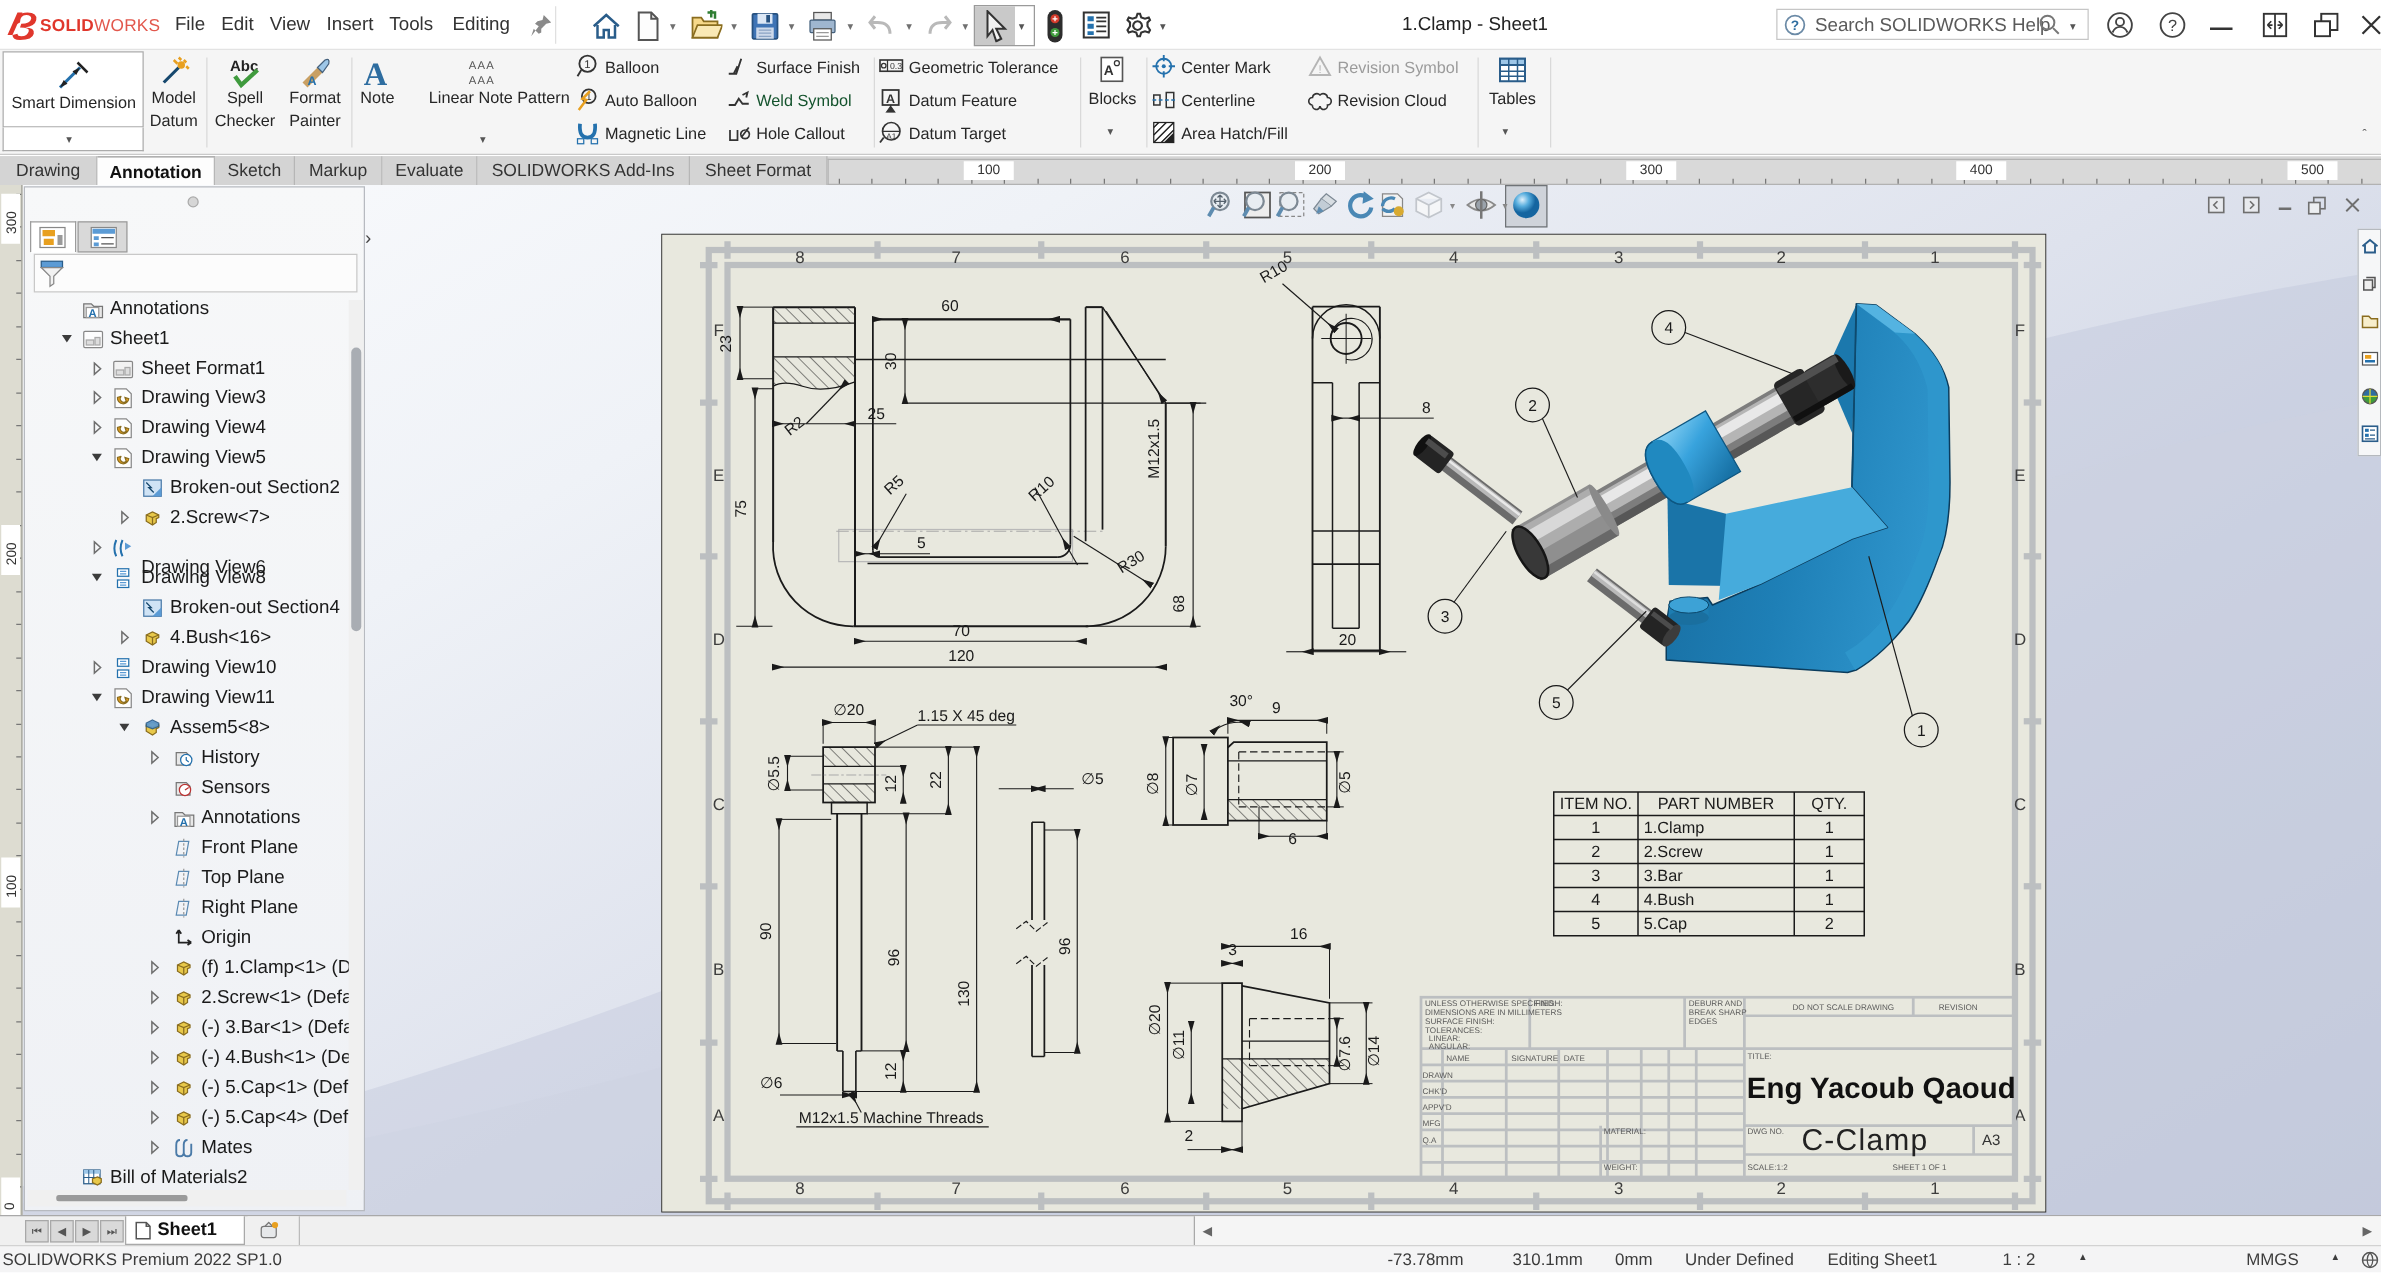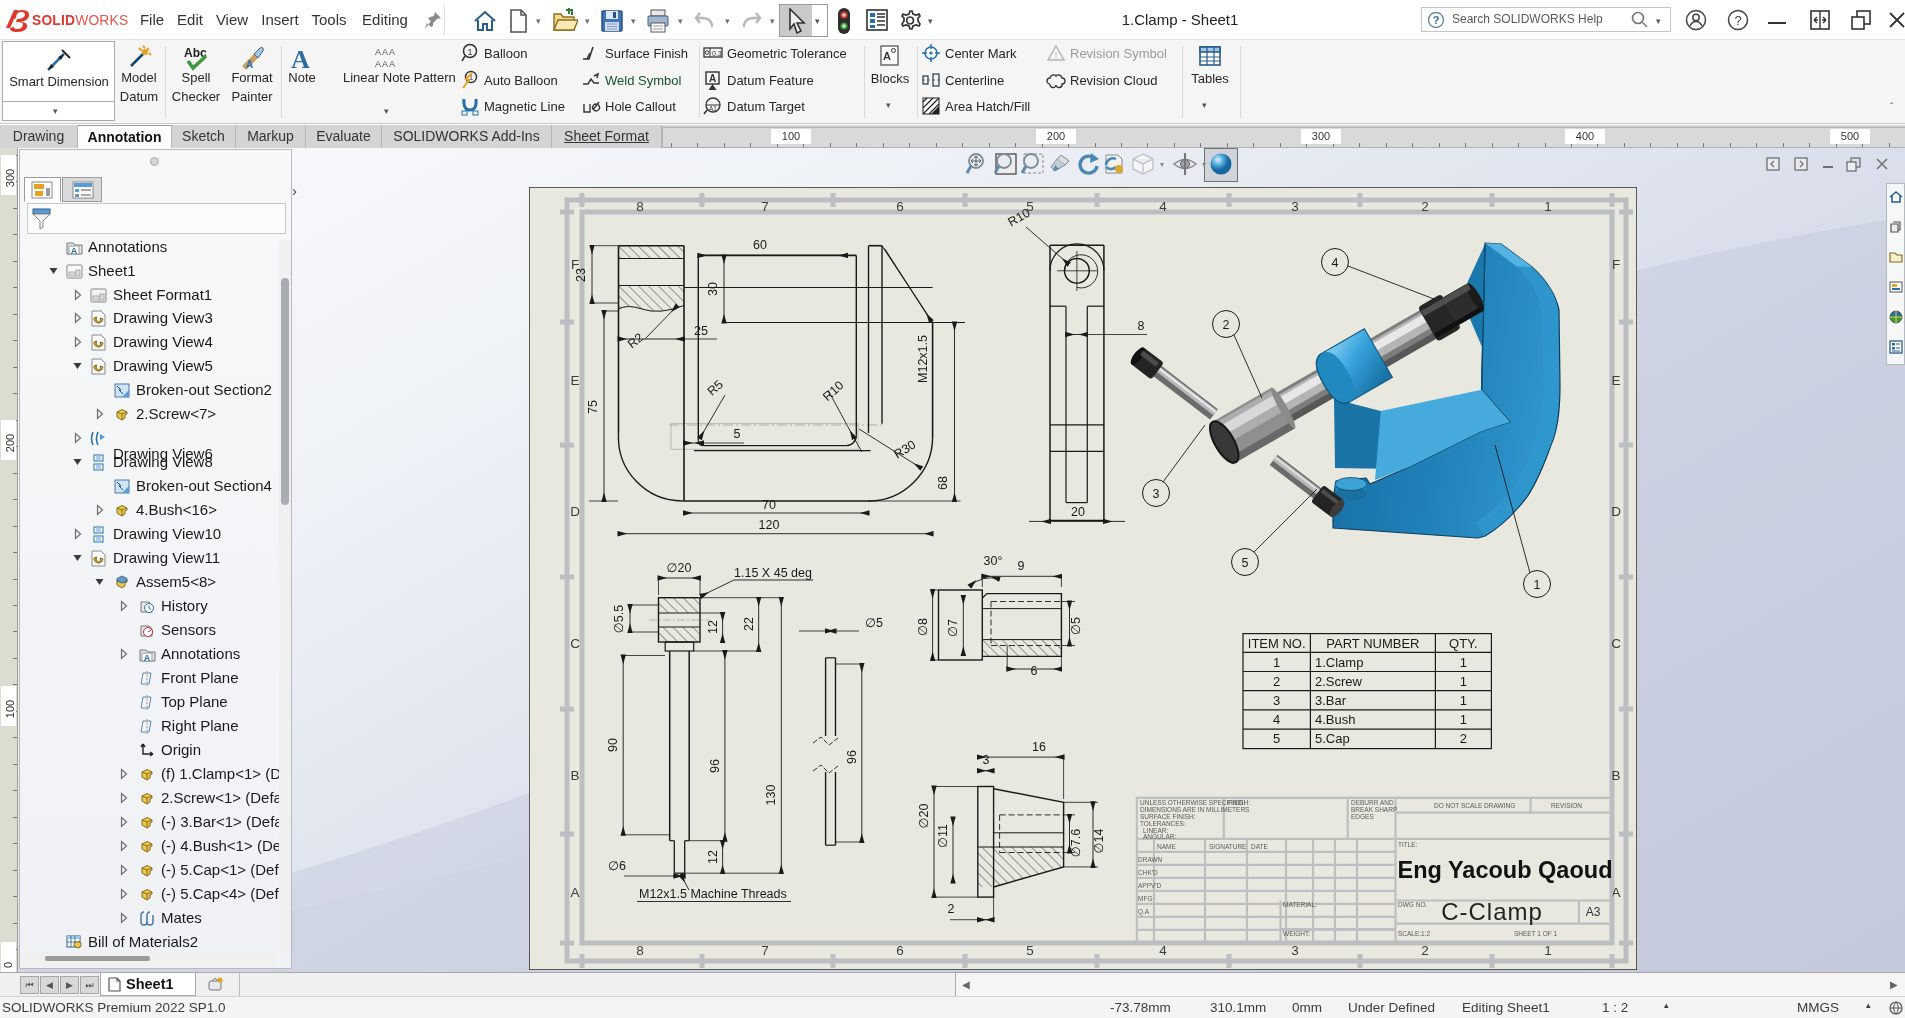--- a/index.html
+++ b/index.html
@@ -104,21 +104,21 @@
 <svg class="abs" style="left:898px;top:8px" width="24" height="24" viewBox="0 0 24 24">
       <path d="M12 3 L14 3 L15 6 L18 7 L21 6 L22 8 L20 10 L20 13 L22 16 L21 18 L18 17 L15 18 L14 21 L12 21 L11 18 L8 17 L5 18 L4 16 L6 13 L6 10 L4 8 L5 6 L8 7 L11 6 Z M12 9 A3.5 3.5 0 1 0 12.1 9 Z" fill="none" stroke="#333" stroke-width="1.7"></path>
     </svg>
 <div class="abs" style="left:928px;top:16px;font-size:9px;color:#555">▾</div>
 <div class="abs" style="left:1060px;top:11px;width:240px;text-align:center;font-size:15px;color:#222">1.Clamp - Sheet1</div>
 <div class="abs" style="left:1421px;top:7px;width:250px;height:25px;border:1px solid #c6c6c6;background:#fff"></div>
 <svg class="abs" style="left:1427px;top:11px" width="18" height="18" viewBox="0 0 18 18">
       <circle cx="9" cy="9" r="7.5" fill="none" stroke="#6b8aa6" stroke-width="1.4"></circle>
       <text x="9" y="13" font-size="11" text-anchor="middle" fill="#2e6da0" font-weight="bold">?</text>
     </svg>
-<div class="abs" style="left:1452px;top:12px;font-size:12px;color:#5a5a5a">Search SOLIDWORKS Help</div>
+<div class="abs" style="left:1452px;top:12px;font-size:15px;color:#5a5a5a">Search SOLIDWORKS Help</div>
 <svg class="abs" style="left:1630px;top:10px" width="20" height="20" viewBox="0 0 20 20">
       <circle cx="8" cy="8" r="5.5" fill="none" stroke="#777" stroke-width="1.6"></circle>
       <path d="M12.5 12.5 L17 17" stroke="#777" stroke-width="1.6"></path>
     </svg>
 <div class="abs" style="left:1656px;top:16px;font-size:9px;color:#555">▾</div>
 <svg class="abs" style="left:1685px;top:9px" width="22" height="22" viewBox="0 0 22 22">
       <circle cx="11" cy="11" r="9.5" fill="none" stroke="#444" stroke-width="1.5"></circle>
       <circle cx="11" cy="8.5" r="3.2" fill="none" stroke="#444" stroke-width="1.5"></circle>
       <path d="M5 17 Q7 12.5 11 12.5 Q15 12.5 17 17" fill="none" stroke="#444" stroke-width="1.5"></path>
     </svg>
@@ -280,21 +280,21 @@
 <div class="rsep" style="left:1240px"></div>
 <div class="abs" style="left:1890px;top:62px;font-size:10px;color:#555">ˆ</div>
 </div>
 <div class="abs" id="tabrow">
 <div class="tab" style="left:0px;width:78px;">Drawing</div>
 <div class="tab" style="left:78px;width:94px;background:#fdfdfd;font-weight:bold;color:#111;border-top:1px solid #999">Annotation</div>
 <div class="tab" style="left:172px;width:64px;">Sketch</div>
 <div class="tab" style="left:236px;width:70px;">Markup</div>
 <div class="tab" style="left:306px;width:76px;">Evaluate</div>
 <div class="tab" style="left:382px;width:170px;">SOLIDWORKS Add-Ins</div>
-<div class="tab" style="left:552px;width:110px;text-decoration:underline;">Sheet Format</div>
+<div class="tab" style="left:552px;width:110px;">Sheet Format</div>
 <div class="abs" style="left:662px;top:2px;width:1243px;height:21px;background:#d9d9d9;border:1px solid #b2b2b2;border-right:none">
 <div class="abs" style="left:8px;top:15px;width:1px;height:4px;background:#777"></div>
       <div class="abs" style="left:34px;top:15px;width:1px;height:4px;background:#777"></div>
       <div class="abs" style="left:61px;top:15px;width:1px;height:4px;background:#777"></div>
       <div class="abs" style="left:87px;top:15px;width:1px;height:4px;background:#777"></div>
       <div class="abs" style="left:114px;top:15px;width:1px;height:4px;background:#777"></div>
       <div class="abs" style="left:140px;top:15px;width:1px;height:4px;background:#777"></div>
       <div class="abs" style="left:167px;top:15px;width:1px;height:4px;background:#777"></div>
       <div class="abs" style="left:193px;top:15px;width:1px;height:4px;background:#777"></div>
       <div class="abs" style="left:220px;top:15px;width:1px;height:4px;background:#777"></div>

